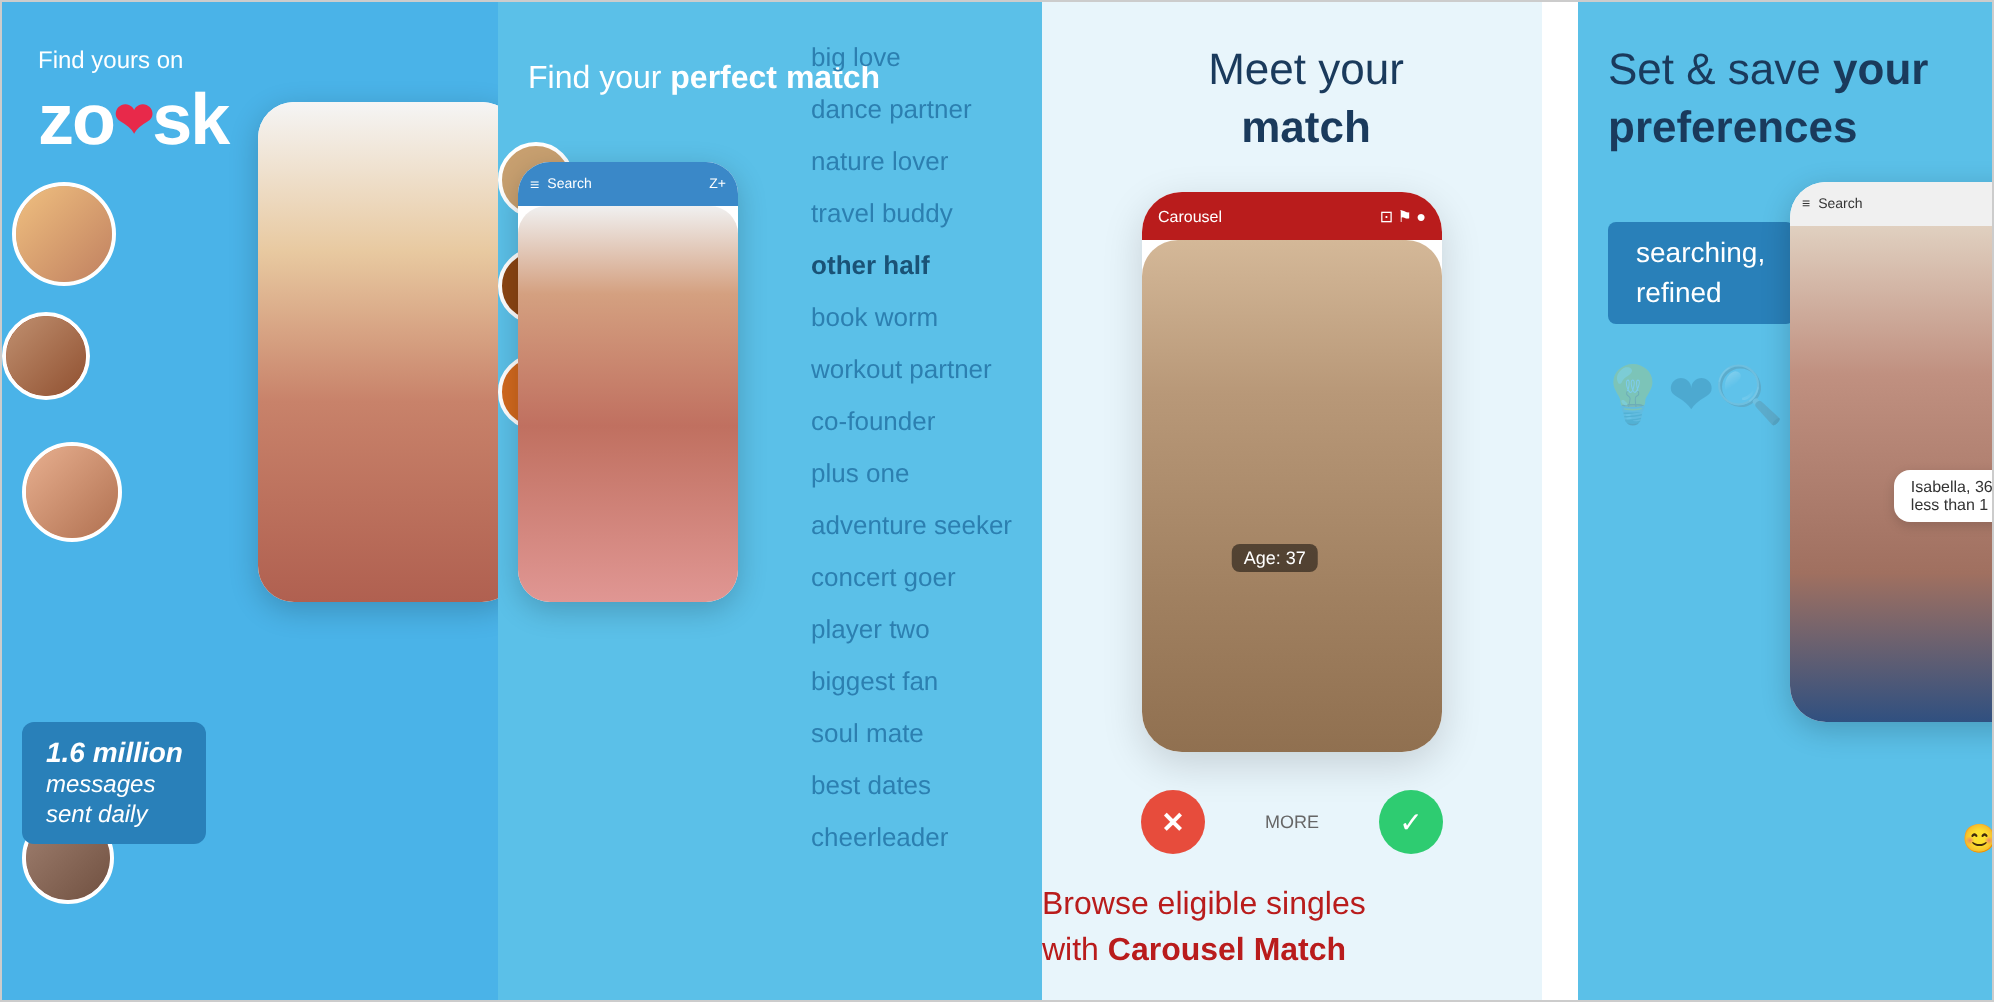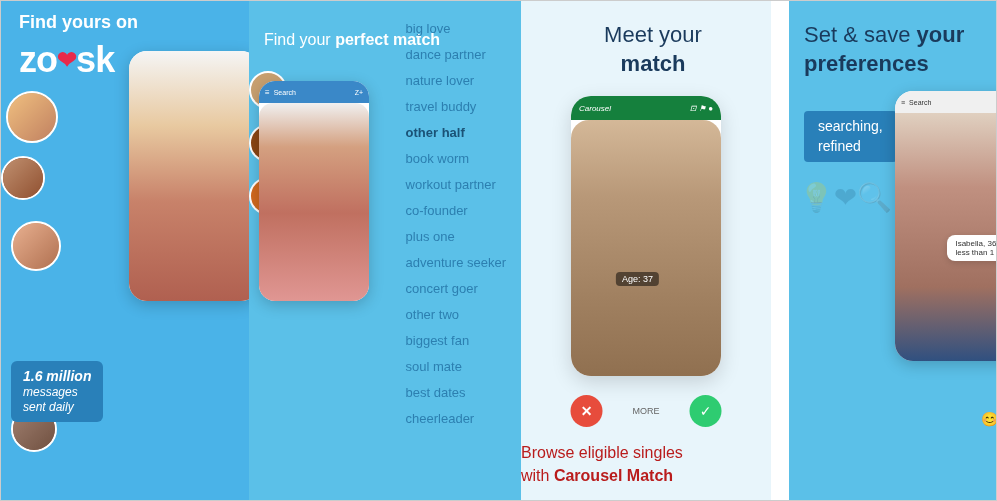--- a/index.html
+++ b/index.html
@@ -17,24 +17,24 @@
       width: 248px;
       height: 501px;
       background: #4ab3e8;
       position: relative;
       overflow: hidden;
       flex-shrink: 0;
     }
 
     .panel1-top-text {
       color: white;
-      font-size: 18px;
-      font-weight: 700;
-      position: absolute;
-      top: 11px;
+      font-size: 12px;
+      font-weight: 400;
+      position: absolute;
+      top: 22px;
       left: 18px;
       line-height: 1.2;
     }
 
     .zoosk-logo {
       position: absolute;
       top: 38px;
       left: 18px;
       font-size: 36px;
       font-weight: 700;
@@ -206,29 +206,28 @@
     }
 
     .phone-screen-3 {
       width: 100%;
       height: 100%;
       background: linear-gradient(to bottom, #f0f0f0 0%, #c8a888 20%, #b09878 70%, #988070 100%);
       border-radius: 18px;
     }
 
     .phone-bar-3 {
-      background: #15803d;
+      background: #b91c1c;
       height: 24px;
       display: flex;
       align-items: center;
       padding: 0 8px;
       font-size: 8px;
       color: white;
       border-radius: 18px 18px 0 0;
-      font-style: italic;
     }
 
     .age-badge {
       position: absolute;
       bottom: 90px;
       left: 50%;
       transform: translateX(-70%);
       background: rgba(0,0,0,0.5);
       color: white;
       font-size: 9px;
@@ -454,21 +453,21 @@
     <div>dance partner</div>
     <div>nature lover</div>
     <div>travel buddy</div>
     <div class="active-item">other half</div>
     <div>book worm</div>
     <div>workout partner</div>
     <div>co-founder</div>
     <div>plus one</div>
     <div>adventure seeker</div>
     <div>concert goer</div>
-    <div>other two</div>
+    <div>player two</div>
     <div>biggest fan</div>
     <div>soul mate</div>
     <div>best dates</div>
     <div>cheerleader</div>
   </div>
 
   <div class="phone-mockup-2">
     <div class="phone-bar-2">
       <span>≡</span>
       <span style="margin-left:4px;font-size:7px;">Search</span>

